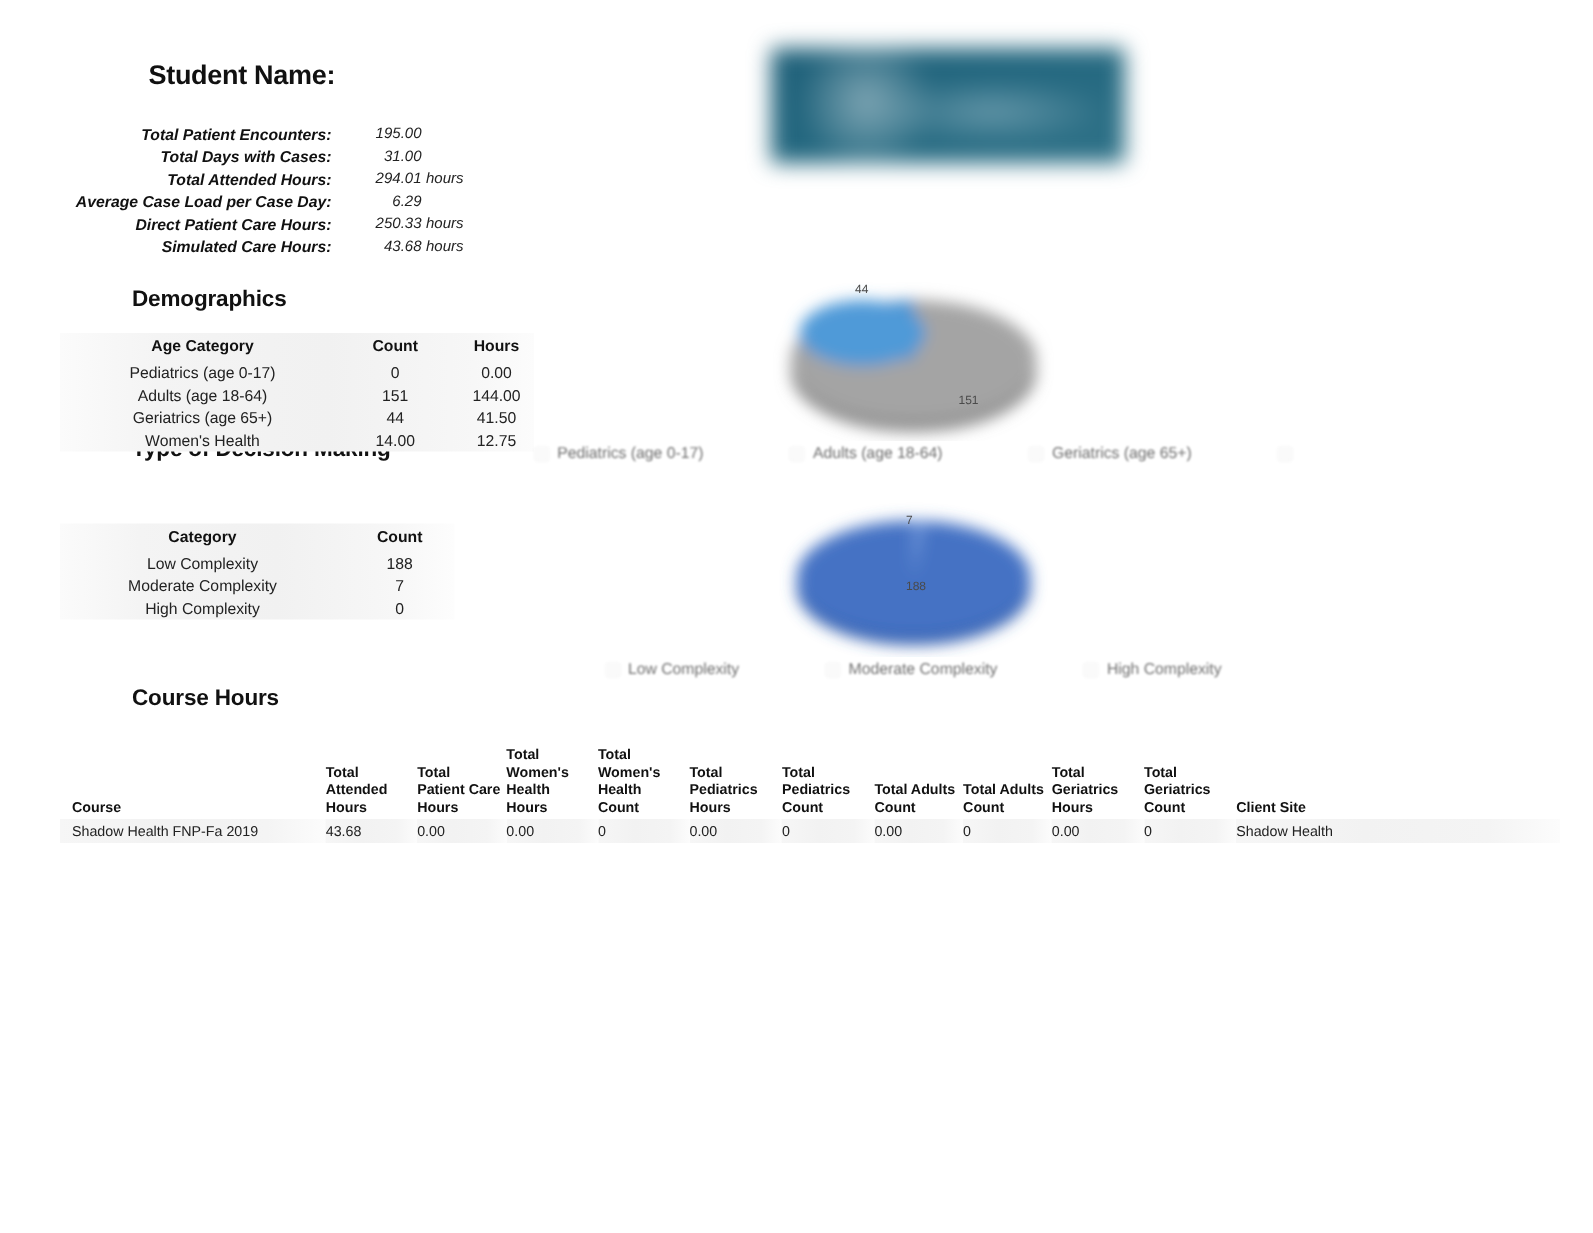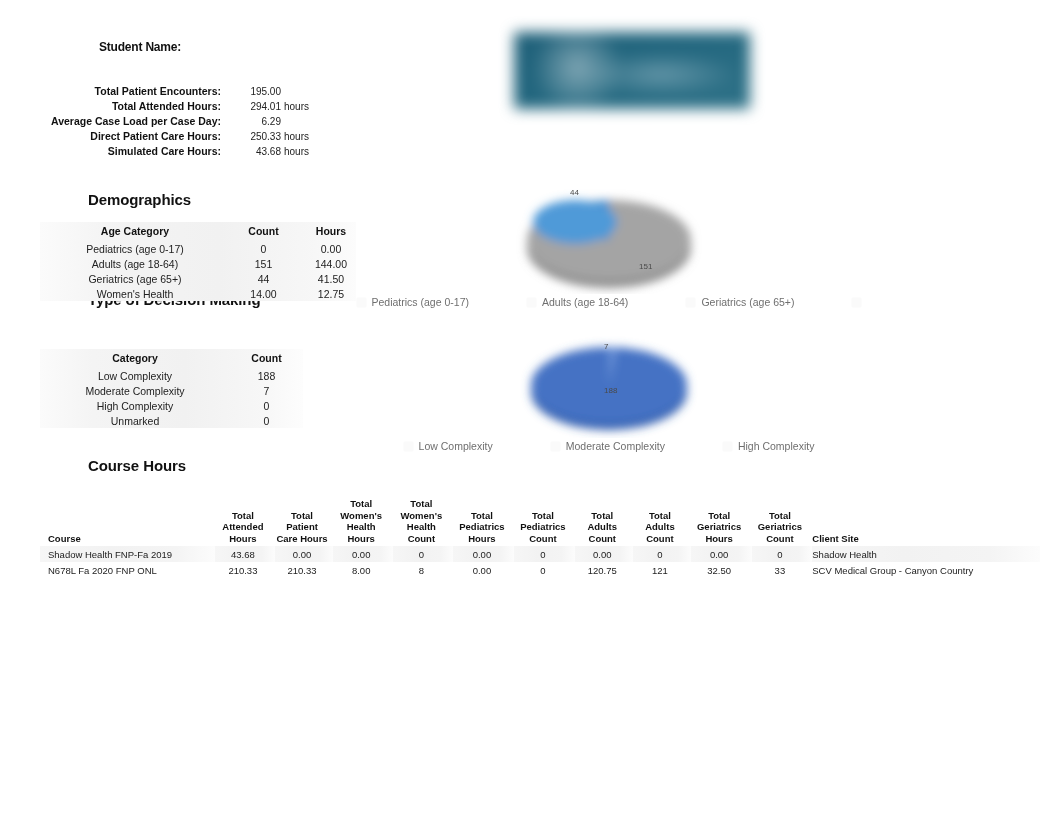--- a/index.html
+++ b/index.html
@@ -14,36 +14,37 @@
     font-family: "Liberation Sans", sans-serif;
     color: #1a1a1a;
     overflow: hidden;
   }
 
   
   .student-title {
     position: absolute;
     left: 99px;
     top: 40px;
-    font-size: 12px;
+    font-size: 18px;
     font-weight: bold;
     letter-spacing: -0.2px;
     color: #111;
   }
 
   .summary {
     position: absolute;
     left: 40px;
     top: 82px;
     width: 340px;
   }
   .summary-row {
     display: flex;
     height: 15px;
-    align-items: flex-end;
+    align-items: center;
+    font-style: italic;
   }
   .summary-label {
     width: 181px;
     text-align: right;
     font-size: 10.5px;
     font-weight: bold;
     color: #111;
     white-space: nowrap;
   }
   .summary-value {
@@ -187,35 +188,39 @@
     color: #222;
     text-align: left;
     padding: 2.5px 4px 2.5px 0;
     white-space: nowrap;
   }
   .course-table tbody tr.shaded td {
     background: linear-gradient(90deg,
       #f6f6f6 0%, #f2f2f2 40%, #f4f4f4 78%, #fcfcfc 100%);
   }
   .course-table .col-course { width: 173px; padding-left: 8px; }
-  .course-table .col-num    { width: 60px; text-align: center; }
+  .course-table .col-num    { width: 60px; }
   .course-table .col-site   { width: 240px; }
   .course-table td.col-course { padding-left: 8px; }
 </style>
 </head>
 <body>
 
 <div class="student-title">Student Name:</div>
 
 <div class="summary">
     <div class="summary-row">
       <div class="summary-label">Total Patient Encounters:</div>
       <div class="summary-value"><span class="num">195.00</span></div>
     </div>
     <div class="summary-row">
+      <div class="summary-label">Total Days with Cases:</div>
+      <div class="summary-value"><span class="num">31.00</span></div>
+    </div>
+    <div class="summary-row">
       <div class="summary-label">Total Attended Hours:</div>
       <div class="summary-value"><span class="num">294.01</span><span class="unit">hours</span></div>
     </div>
     <div class="summary-row">
       <div class="summary-label">Average Case Load per Case Day:</div>
       <div class="summary-value"><span class="num">6.29</span></div>
     </div>
     <div class="summary-row">
       <div class="summary-label">Direct Patient Care Hours:</div>
       <div class="summary-value"><span class="num">250.33</span><span class="unit">hours</span></div>
@@ -275,24 +280,20 @@
       <tr>
         <td class="c-label">Low Complexity</td>
         <td class="c-count">188</td>
       </tr>
       <tr>
         <td class="c-label">Moderate Complexity</td>
         <td class="c-count">7</td>
       </tr>
       <tr>
         <td class="c-label">High Complexity</td>
-        <td class="c-count">0</td>
-      </tr>
-      <tr>
-        <td class="c-label">Unmarked</td>
         <td class="c-count">0</td>
       </tr>
     </tbody>
 </table>
 
 <div class="chart-panel" id="chart-demographics">
   <div class="pie-wrap">
     <svg width="200" height="108" viewBox="0 0 200 108">
       <defs>
         <filter id="blurA" x="-30%" y="-30%" width="160%" height="160%">
@@ -386,28 +387,14 @@
         <td class="col-num">0.00</td>
         <td class="col-num">0</td>
         <td class="col-num">0.00</td>
         <td class="col-num">0</td>
         <td class="col-num">0.00</td>
         <td class="col-num">0</td>
         <td class="col-num">0.00</td>
         <td class="col-num">0</td>
         <td class="col-site">Shadow Health</td>
       </tr>
-      <tr>
-        <td class="col-course">N678L Fa 2020 FNP ONL</td>
-        <td class="col-num">210.33</td>
-        <td class="col-num">210.33</td>
-        <td class="col-num">8.00</td>
-        <td class="col-num">8</td>
-        <td class="col-num">0.00</td>
-        <td class="col-num">0</td>
-        <td class="col-num">120.75</td>
-        <td class="col-num">121</td>
-        <td class="col-num">32.50</td>
-        <td class="col-num">33</td>
-        <td class="col-site">SCV Medical Group - Canyon Country</td>
-      </tr>
     </tbody>
 </table>
 
 </body></html>

